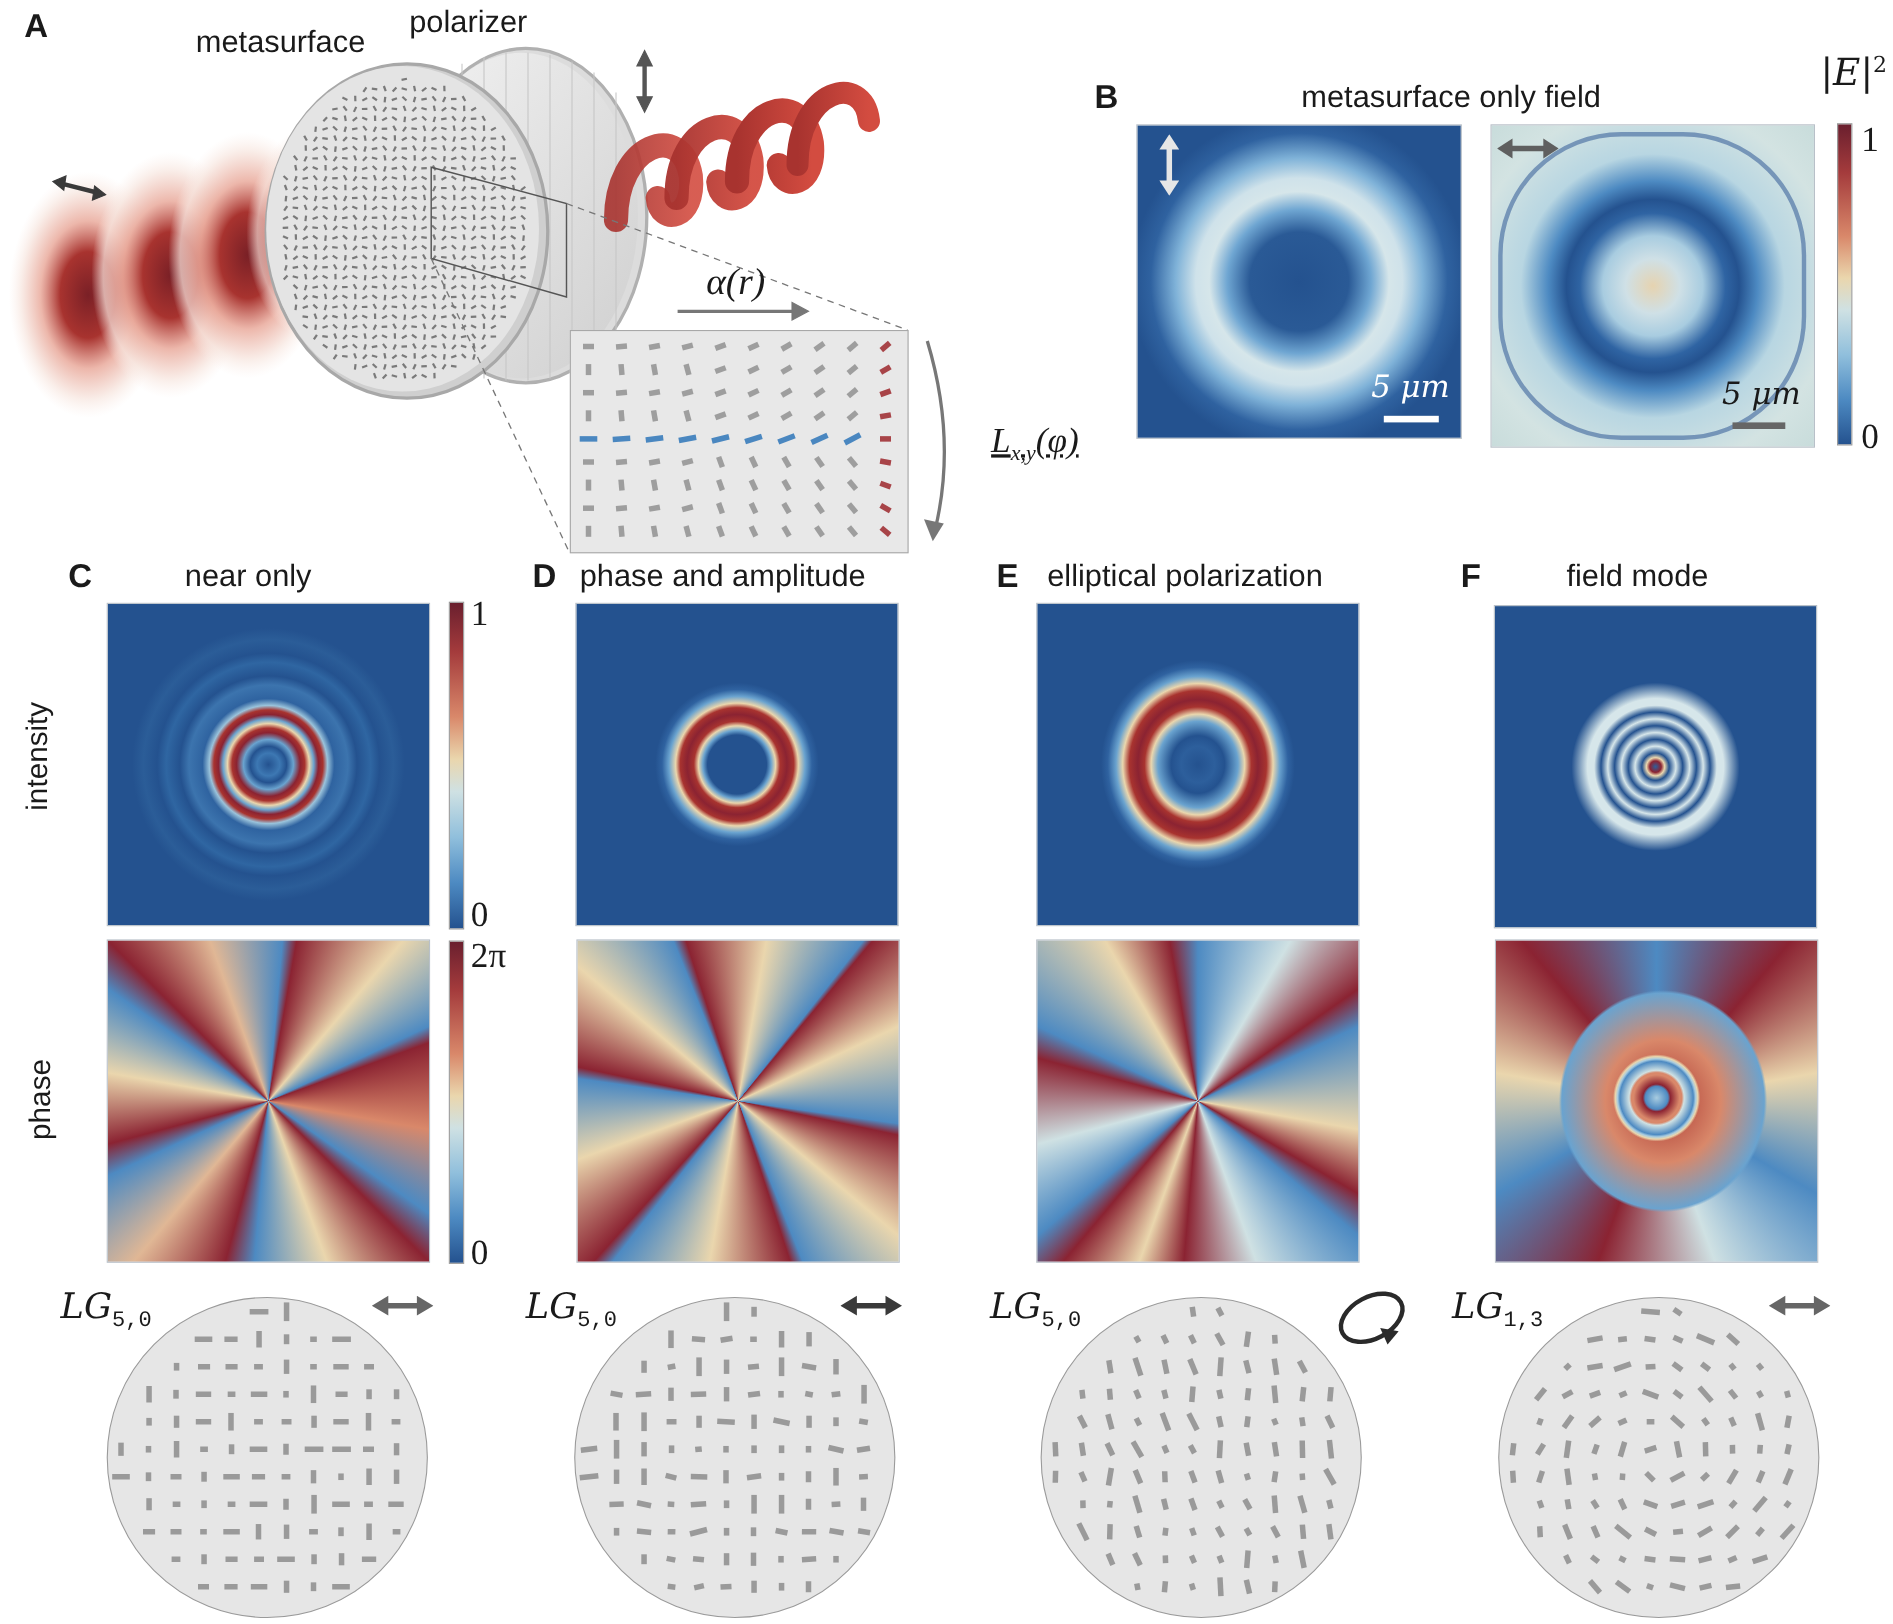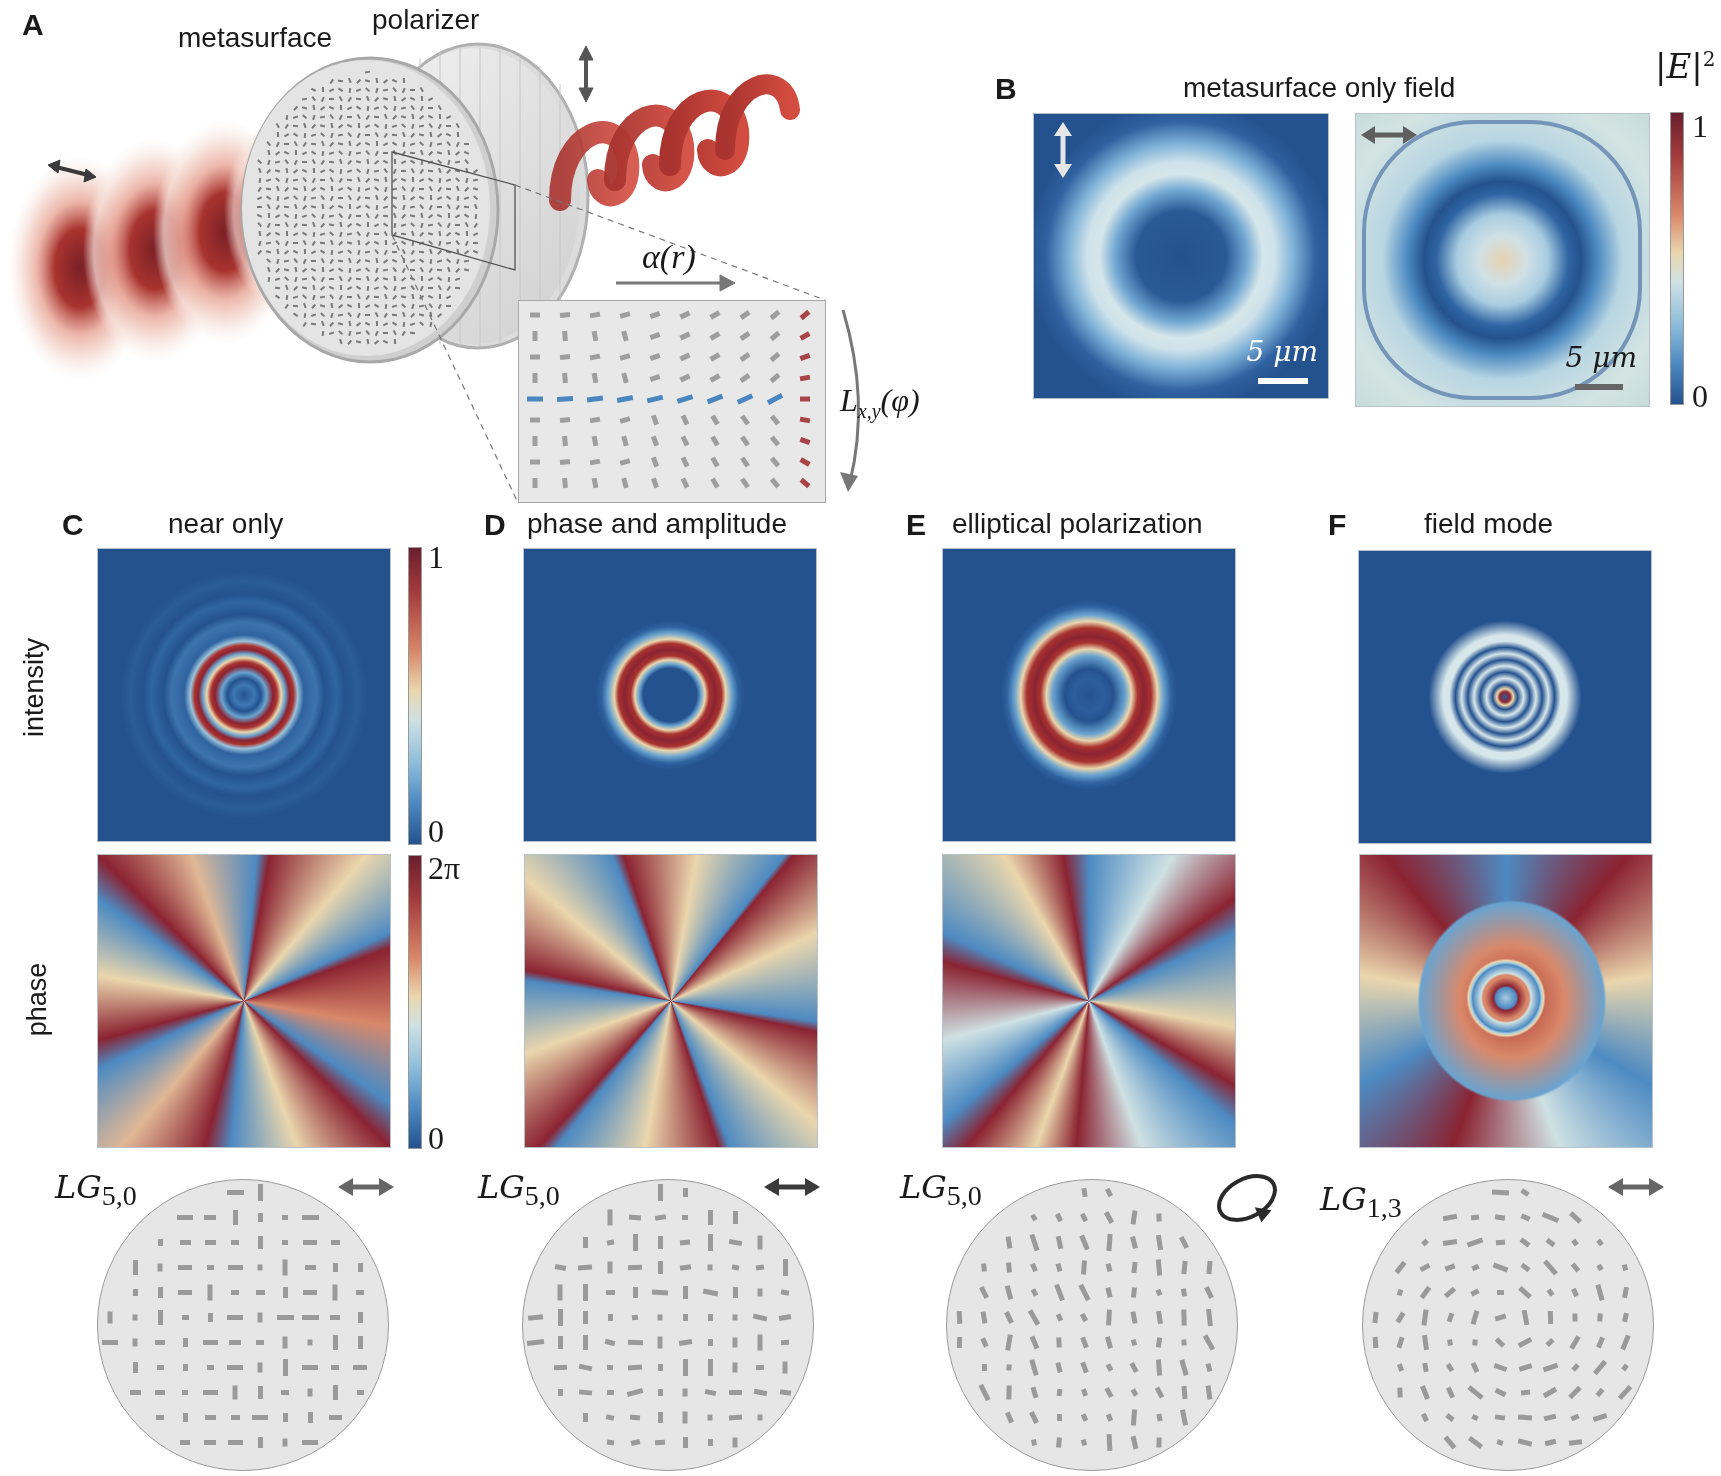--- a/index.html
+++ b/index.html
@@ -11,21 +11,21 @@
   .serif{font-family:"Liberation Serif","DejaVu Serif",serif;}
   .field{position:absolute;width:294px;height:294px;border:1px solid #b8c0c8;box-sizing:border-box;overflow:hidden;}
   .bluebg{background:#24528f;}
   .cbar{position:absolute;width:14px;border:1px solid #999;box-sizing:border-box;
         background:linear-gradient(to bottom,#6a1f2e 0%,#a43b3c 15%,#d9886a 35%,#ead6ad 48%,#cfe1e3 58%,#90bfdc 72%,#4d8ac2 86%,#24528f 100%);}
   .cblabel{position:absolute;font-family:"Liberation Serif","DejaVu Serif",serif;font-size:32px;line-height:1;}
   .rowlabel{position:absolute;font-size:27px;transform:rotate(-90deg);transform-origin:center;white-space:nowrap;}
   .disk{position:absolute;width:292px;height:292px;border-radius:50%;background:#e6e6e6;border:1px solid #9a9a9a;box-sizing:border-box;overflow:hidden;}
   .dash{position:absolute;background:#9a9a9a;}
   .lg{position:absolute;font-size:32px;}
-  .lg sub{font-size:28px;font-style:normal;font-family:Liberation Serif, serif;}
+  .lg sub{font-size:20px;font-style:normal;font-family:Liberation Mono, monospace;}
   .dblarrow{position:absolute;}
   .scalebar{position:absolute;height:6px;}
 </style>
 </head>
 <body>
 
 <div class="plabel" style="left:22px;top:8px;">A</div>
 <div class="title" style="left:178px;top:22px;">metasurface</div>
 <div class="title" style="left:372px;top:4px;">polarizer</div>
 
@@ -817,21 +817,21 @@
       <rect x="131" y="179.5" width="10" height="5" fill="#9e9e9e" transform="rotate(70 136 182)"></rect>
       <rect x="161" y="179.5" width="10" height="5" fill="#9e9e9e" transform="rotate(65 166 182)"></rect>
       <rect x="191" y="179.5" width="10" height="5" fill="#9e9e9e" transform="rotate(60 196 182)"></rect>
       <rect x="221" y="179.5" width="10" height="5" fill="#9e9e9e" transform="rotate(55 226 182)"></rect>
       <rect x="251" y="179.5" width="10" height="5" fill="#9e9e9e" transform="rotate(50 256 182)"></rect>
       <rect x="281" y="179.5" width="10" height="5" fill="#a84448" transform="rotate(40 286 182)"></rect>
     </svg>
 </div>
 
 <div class="abs serif" style="left:642px;top:238px;font-size:34px;font-style:italic;">α(r)</div>
-<div class="abs serif" style="left:840px;top:382px;font-size:32px;font-style:italic;white-space:nowrap;">
+<div class="abs serif" style="left:901px;top:382px;font-size:32px;font-style:italic;white-space:nowrap;text-decoration:underline;">
   <span>L</span><sub style="font-size:20px;">x,y</sub><span>(φ)</span>
 </div>
 
 <div class="plabel" style="left:995px;top:72px;">B</div>
 <div class="title" style="left:1183px;top:72px;">metasurface only field</div>
 
 <div class="field" style="left:1033px;top:113px;width:296px;height:286px;
   background:
    radial-gradient(circle at 50% 50%, #24528f 0%, #2a5a96 22%, #6fa6d2 32%, #d6e6ea 40%, #cfe2ea 46%, #7fb2d8 55%, #2f62a0 66%, #24528f 75%);">
   <svg class="abs" style="left:18px;top:8px;" width="22" height="56">
@@ -1206,21 +1206,21 @@
 
 <div class="field" style="left:1358px;top:550px;
   background:radial-gradient(circle at 50% 50%, #2d5f9c 0%, #8b2332 2.5%, #ead6ad 4%, #24528f 6%, #d6e6ea 9%, #24528f 12%, #d6e6ea 15%, #24528f 18%, #d6e6ea 21%, #24528f 24%, #d6e6ea 27%, #d6e6ea 30%, #24528f 37%);"></div>
 
 <div class="field" style="left:1359px;top:854px;
   background:
    radial-gradient(circle at 50% 49%, #a8cce0 0%, #4d8ac2 5%, #8b2332 6%, #d9886a 10%, #d9886a 11%, #cfe1e3 12%, #4d8ac2 16%, #a8cce0 17%, #ead6ad 18%, transparent 19%),
    radial-gradient(ellipse 45% 48% at 52% 50%, #a8332f 0%, #d9886a 40%, #6aa3cf 70%, transparent 72%),
    conic-gradient(from 0deg at 50% 50%, #4d8ac2, #8b2332, #ead6ad, #4d8ac2, #cfe1e3, #8b2332, #4d8ac2, #ead6ad, #8b2332, #4d8ac2);"></div>
 
-<div class="lg math" style="left:1320px;top:1168px;margin-top:12px;"><span>LG</span><sub>1,3</sub></div>
+<div class="lg math" style="left:1320px;top:1168px;"><span>LG</span><sub>1,3</sub></div>
 <svg class="dblarrow" style="left:1608px;top:1176px;" width="56" height="22">
   <line x1="12" y1="11" x2="44" y2="11" stroke="#666" stroke-width="5"></line>
   <polygon points="0,11 15,2 15,20" fill="#666"></polygon>
     <polygon points="56,11 41,2 41,20" fill="#666"></polygon>
 </svg>
 <div class="disk" style="left:1362px;top:1179px;">
     <div class="dash" style="width: 17px; height: 5px; left: 128.5px; top: 10px; transform: rotate(3.95185deg);"></div>
     <div class="dash" style="width: 8px; height: 5px; left: 158px; top: 10px; transform: rotate(33.8123deg);"></div>
     <div class="dash" style="width: 14px; height: 5px; left: 80px; top: 35px; transform: rotate(-10.0508deg);"></div>
     <div class="dash" style="width: 8px; height: 5px; left: 108px; top: 35px; transform: rotate(-6.03535deg);"></div>

